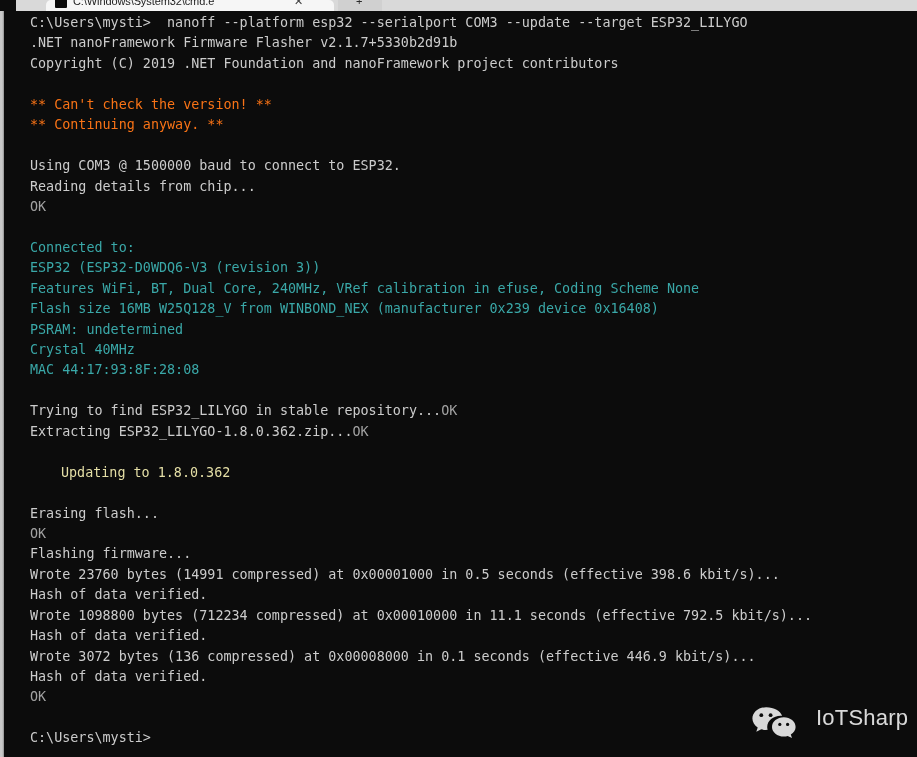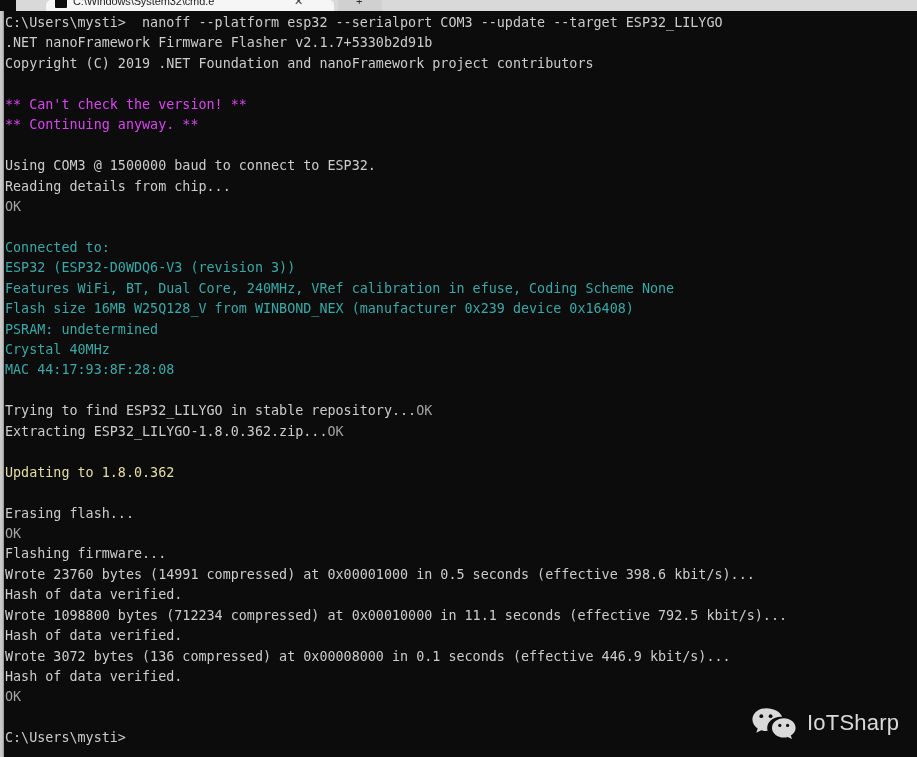--- a/index.html
+++ b/index.html
@@ -106,41 +106,41 @@
 
   .lines {
     position: absolute;
     left: 5px;
     top: 2px;
     width: 829px;
     font-size: 13.4px;
     line-height: 20.45px;
     letter-spacing: 0px;
     white-space: pre;
+    padding-left: 25px;
     -webkit-font-smoothing: antialiased;
   }
   .line {
     height: 20.45px;
     white-space: pre;
   }
   .c-white  { color: #cccccc; }
-  .c-gold   { color: #d946ef; text-align: right; }
+  .c-gold   { color: #f97316; text-align: right; }
   .c-cyan   { color: #3aa8a8; text-align: center; }
   .c-green  { color: #a3a3a3; }
-  .c-cream  { color: #e5dfa6; }
+  .c-cream  { color: #e5dfa6; margin-left: 31px; }
 
   
   .watermark {
     position: absolute;
     left: 750px;
     top: 694px;
     height: 36px;
     display: flex;
-    align-items: center;
-    gap: 9px;
+    gap: 18px;
     opacity: 0.93;
   }
   .wm-logo {
     position: relative;
     width: 48px;
     height: 34px;
   }
   .wm-text {
     font-family: "Liberation Sans", sans-serif;
     font-size: 22px;

